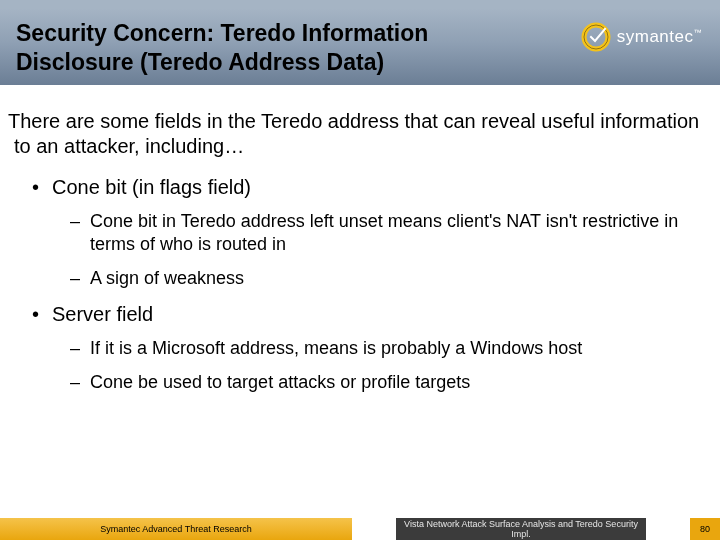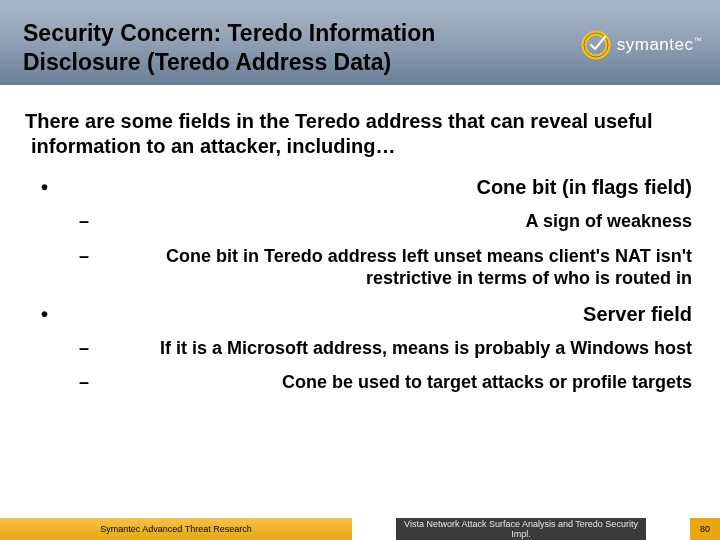--- a/index.html
+++ b/index.html
@@ -21,63 +21,60 @@
     position: relative;
     height: 85px;
     background: linear-gradient(to bottom,
       #a5b4c4 0%, #a5b4c4 10%,
       #8fa0b4 50%,
       #6b7e95 100%);
     display: flex;
     align-items: center;
   }
   .header-title {
-    padding: 10px 14px 0 23px;
+    padding: 10px 14px 0 16px;
     color: #000;
     font-size: 23px;
     font-weight: bold;
     line-height: 1.25;
     max-width: 460px;
   }
   .logo {
     position: absolute;
     right: 18px;
     top: 22px;
     display: flex;
     align-items: center;
     gap: 6px;
-    margin-top: 8px;
   }
   .logo-text {
     color: #fff;
     font-size: 17px;
     letter-spacing: 0.5px;
   }
   .logo-tm {
     color: #fff;
     font-size: 8px;
     vertical-align: super;
   }
   .body {
-    padding: 16px 20px 0 25px;
+    padding: 16px 20px 0 8px;
     color: #000;
     font-size: 20px;
     line-height: 1.25;
-    font-weight: bold;
   }
   .intro {
     margin: 8px 0 16px 0;
     padding-left: 6px;
     text-indent: -6px;
   }
   ul.main {
     list-style: none;
-    margin: 8px;
+    margin: 16px;
     padding: 0 0 0 8px;
-    text-align: right;
   }
   ul.main > li {
     position: relative;
     padding-left: 20px;
     margin: 10px 0 8px 0;
     font-size: 20px;
   }
   ul.main > li::before {
     content: "•";
     position: absolute;
@@ -163,22 +160,22 @@
     </div>
   </div>
 
   <div class="body">
     <div class="intro">There are some fields in the Teredo address that can reveal useful information to an attacker, including…</div>
 
     <ul class="main">
       <li>
         <span>Cone bit (in flags field)</span>
         <ul class="sub">
+          <li>Cone bit in Teredo address left unset means client's NAT isn't restrictive in terms of who is routed in</li>
           <li>A sign of weakness</li>
-          <li>Cone bit in Teredo address left unset means client's NAT isn't restrictive in terms of who is routed in</li>
         </ul>
       </li>
       <li>
         <span>Server field</span>
         <ul class="sub">
           <li>If it is a Microsoft address, means is probably a Windows host</li>
           <li>Cone be used to target attacks or profile targets</li>
         </ul>
       </li>
     </ul>

